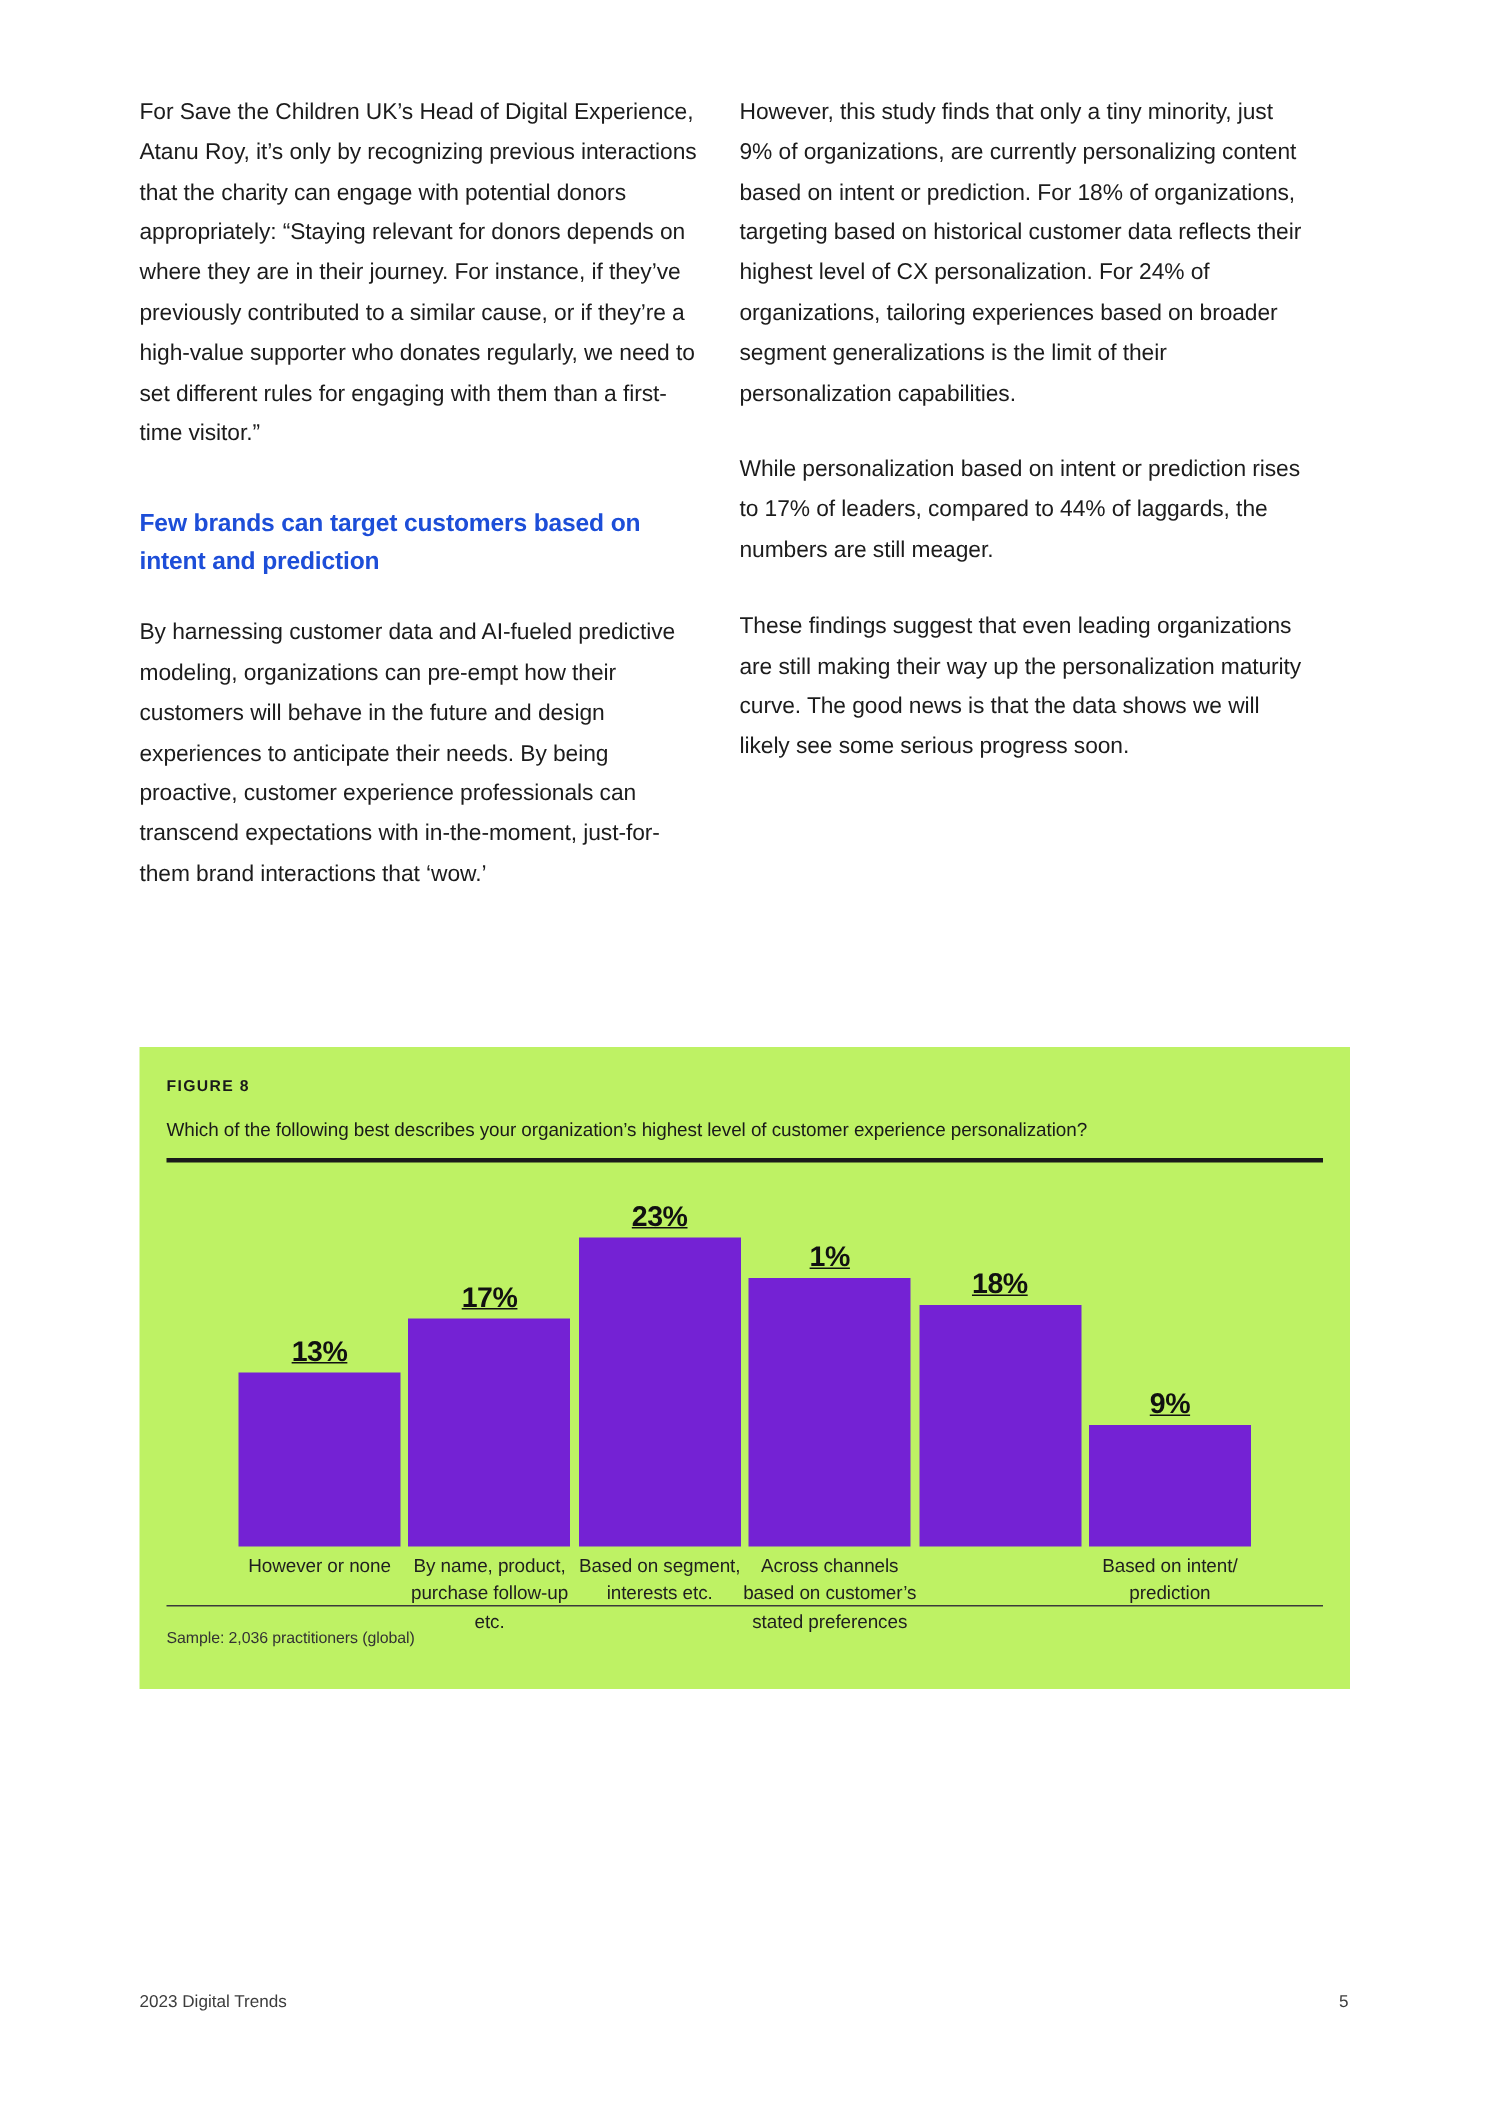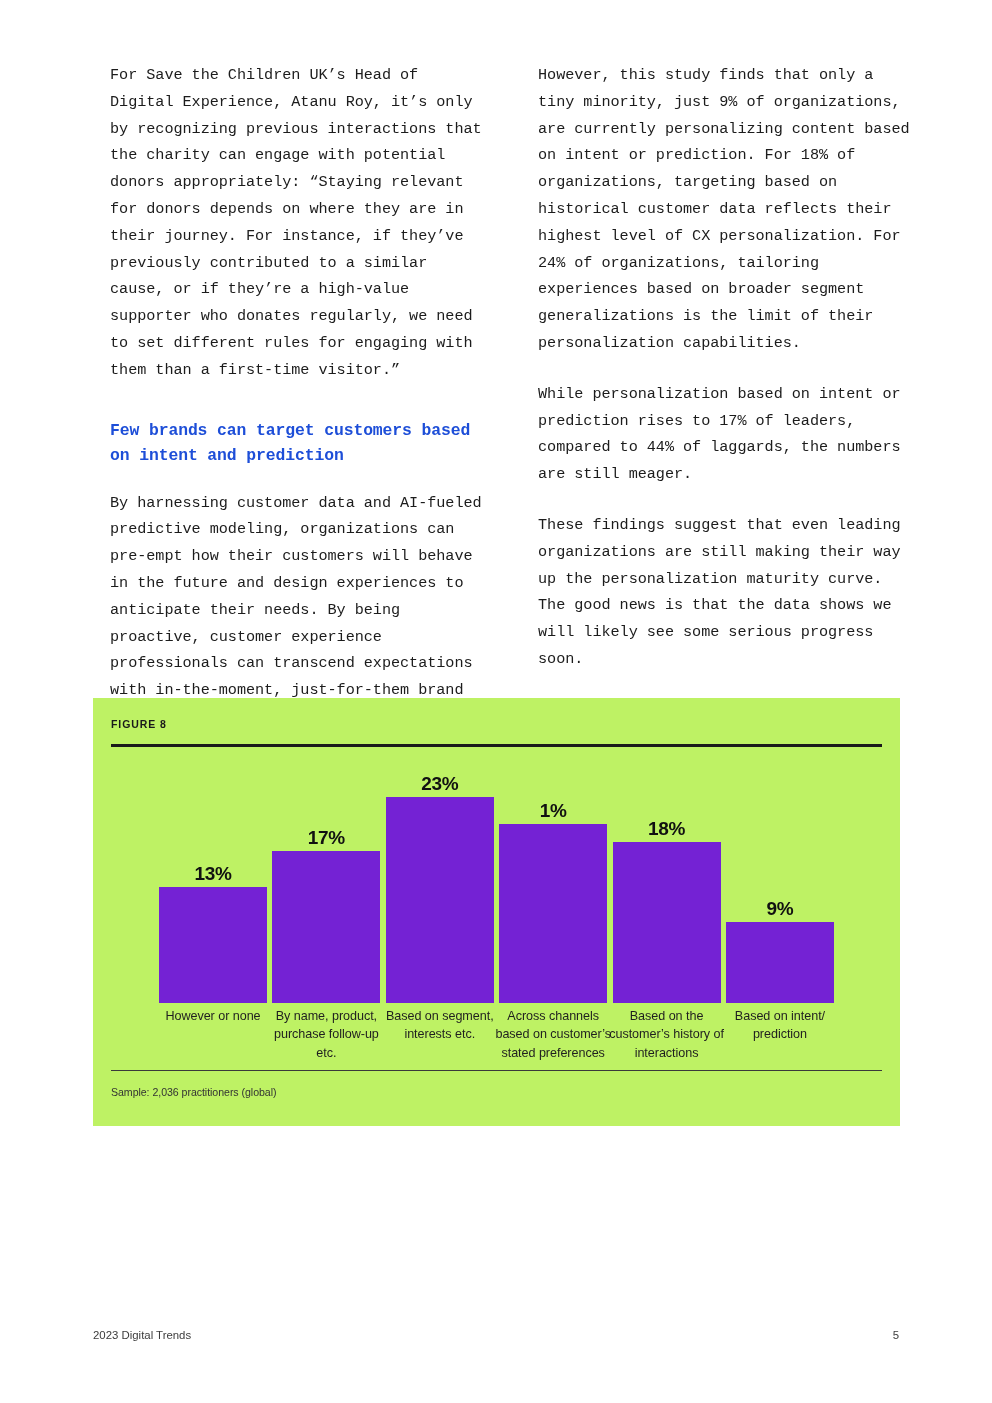--- a/index.html
+++ b/index.html
@@ -12,26 +12,25 @@
     height: 1403px;
     position: relative;
     font-family: "Liberation Sans", "DejaVu Sans", sans-serif;
     color: #1a1a1a;
     overflow: hidden;
   }
 
   
   .columns {
     position: absolute;
-    left: 110px;
+    left: 93px;
     top: 62px;
     width: 806px;
     display: flex;
-    gap: 50px;
-    font-family: Liberation Mono, monospace;
+    gap: 22px;
   }
   .col {
     width: 378px;
   }
   .col p {
     margin: 0 0 24px 0;
     font-size: 15.2px;
     line-height: 26.8px;
     color: #1c1c1c;
     letter-spacing: -0.05px;
@@ -116,20 +115,21 @@
     align-items: center;
     height: 100%;
   }
   .bar-value {
     font-size: 19px;
     font-weight: bold;
     color: #111111;
     margin-bottom: 4px;
     letter-spacing: -0.3px;
     line-height: 1;
+    text-decoration: underline;
   }
   .bar-rect {
     width: 100%;
     background: #7422d4;
   }
   .bar-caption {
     position: absolute;
     top: 256px;
     left: -4px;
     right: -4px;
@@ -189,20 +189,21 @@
     <p>These findings suggest that even leading organizations are still making their way up the personalization maturity curve. The good news is that the data shows we will likely see some serious progress soon.</p>
   </div>
 
 </div>
 
 <div class="figure-panel">
   <div class="figure-inner">
 
     <div class="figure-label">FIGURE 8</div>
 
+    <div class="figure-title">Which of the following best describes your organization’s highest level of customer experience personalization?</div>
 
     <div class="rule-top"></div>
 
     <div class="chart">
       <div class="plot">
         <div class="bars" id="bars-container">
             <div class="bar-slot">
               <div class="bar-value">13%</div>
               <div class="bar-rect" style="height: 116px; background: rgb(116, 34, 212);"></div>
               <div class="bar-caption">However or none</div>
@@ -218,21 +219,20 @@
               <div class="bar-caption">Based on segment, interests etc.</div>
             </div>
             <div class="bar-slot">
               <div class="bar-value">1%</div>
               <div class="bar-rect" style="height: 179px; background: rgb(116, 34, 212);"></div>
               <div class="bar-caption">Across channels based on customer’s stated preferences</div>
             </div>
             <div class="bar-slot">
               <div class="bar-value">18%</div>
               <div class="bar-rect" style="height: 161px; background: rgb(116, 34, 212);"></div>
-              <div class="bar-caption">Based on the customer’s history of interactions</div>
             </div>
             <div class="bar-slot">
               <div class="bar-value">9%</div>
               <div class="bar-rect" style="height: 81px; background: rgb(116, 34, 212);"></div>
               <div class="bar-caption">Based on intent/ prediction</div>
             </div>
           </div>
       </div>
     </div>
 

